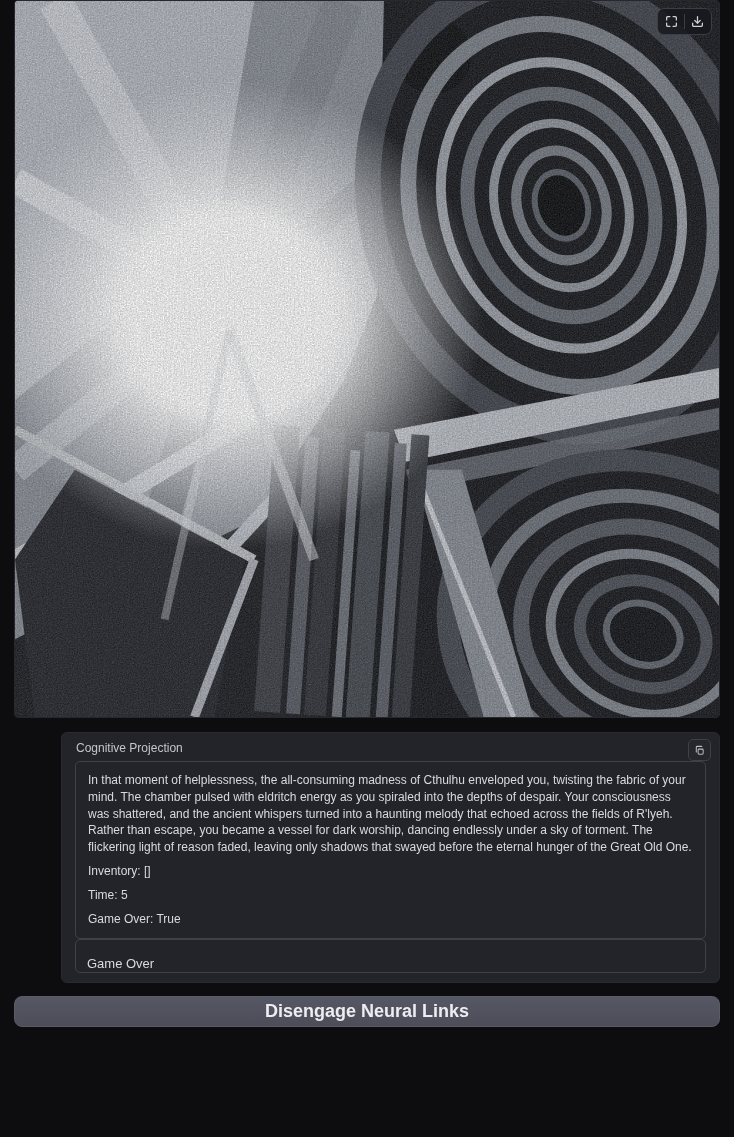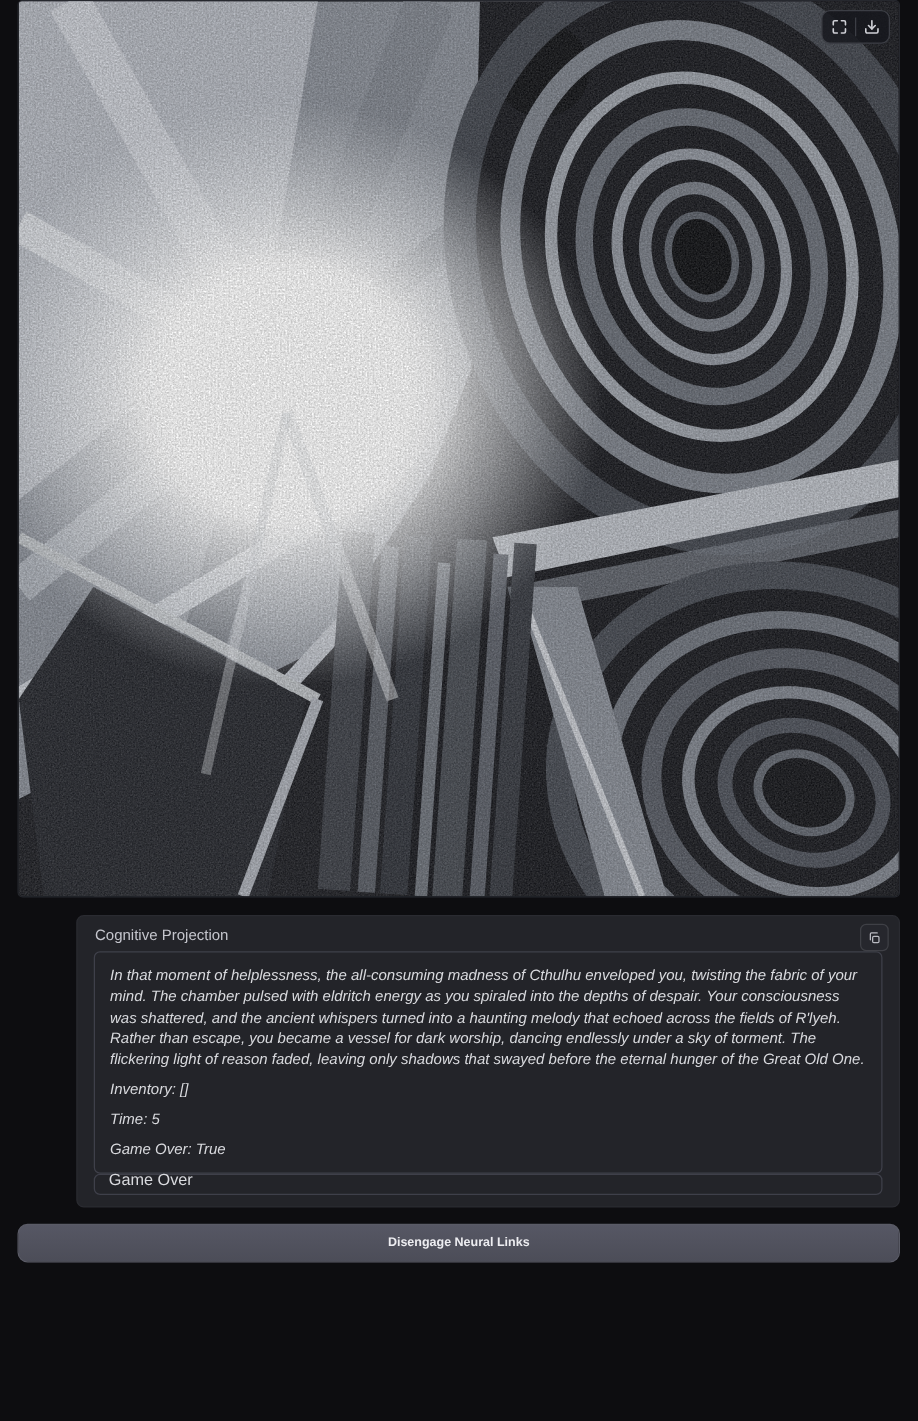--- a/index.html
+++ b/index.html
@@ -16,31 +16,31 @@
   .img-toolbar .tb-btn { width:25px; height:23px; display:flex; align-items:center; justify-content:center; background:transparent; border:none; color:#cfd0d6; cursor:pointer; }
   .img-toolbar .tb-divider { width:1px; height:15px; background:#3c3e45; }
   .tb-btn svg { width:13px; height:13px; }
 
   
   .panel { position:relative; margin-top:14px; background:#232429; border:1px solid #2a2b31; border-radius:6px; padding:8px 13px 9px;margin-left:47px; }
   .block-label { font-size:12px; color:#c4c5cc; margin:0 0 6px 1px; }
   .copy-btn { position:absolute; top:6px; right:8px; width:23px; height:22px; display:flex; align-items:center; justify-content:center; background:#26272d; border:1px solid #3f4046; border-radius:5px; color:#b9bac1; cursor:pointer; }
   .copy-btn svg { width:11px; height:11px; }
 
-  .prose { border:1px solid #3f404a; border-radius:5px; background:#232429; padding:8px 12px 8px; font-size:12px; line-height:1.4; color:#d9dade;font-style:italic; }
+  .prose { border:1px solid #3f404a; border-radius:5px; background:#232429; padding:8px 12px 8px; font-size:12px; line-height:1.4; color:#d9dade; }
   .prose p { margin:7px 0; }
   .prose p:first-child { margin-top:2px; }
   .prose p:last-child { margin-bottom:3px; }
 
   .imprint-label { margin-top:13px; }
-  .text-input { display:flex; align-items:flex-end; height:17px; border:1px solid #3f404a; border-radius:5px; background:#232429; padding:4px 11px; }
+  .text-input { display:flex; align-items:flex-start; height:17px; border:1px solid #3f404a; border-radius:5px; background:#232429; padding:16px 11px; }
   .text-input input { flex:1; background:transparent; border:none; outline:none; color:#d9dade; font-size:13px; font-family:"Liberation Sans", sans-serif; }
 
   
-  .action-btn { display:block; width:100%; margin-top:13px; height:31px; background:linear-gradient(#565764,#4c4d58); border:1px solid #5a5b66; border-radius:8px; color:#ededf1; font-weight:700; font-size:10px; font-family:"Liberation Sans", sans-serif; cursor:pointer; }
+  .action-btn { display:block; width:100%; margin-top:13px; height:31px; background:linear-gradient(#565764,#4c4d58); border:1px solid #5a5b66; border-radius:8px; color:#ededf1; font-weight:700; font-size:18px; font-family:"Liberation Sans", sans-serif; cursor:pointer; }
 </style>
 </head>
 <body>
 
 <div class="app">
 
 
   <div class="image-block">
     <svg class="scene" viewBox="0 0 706 718" preserveAspectRatio="none">
       <defs>

